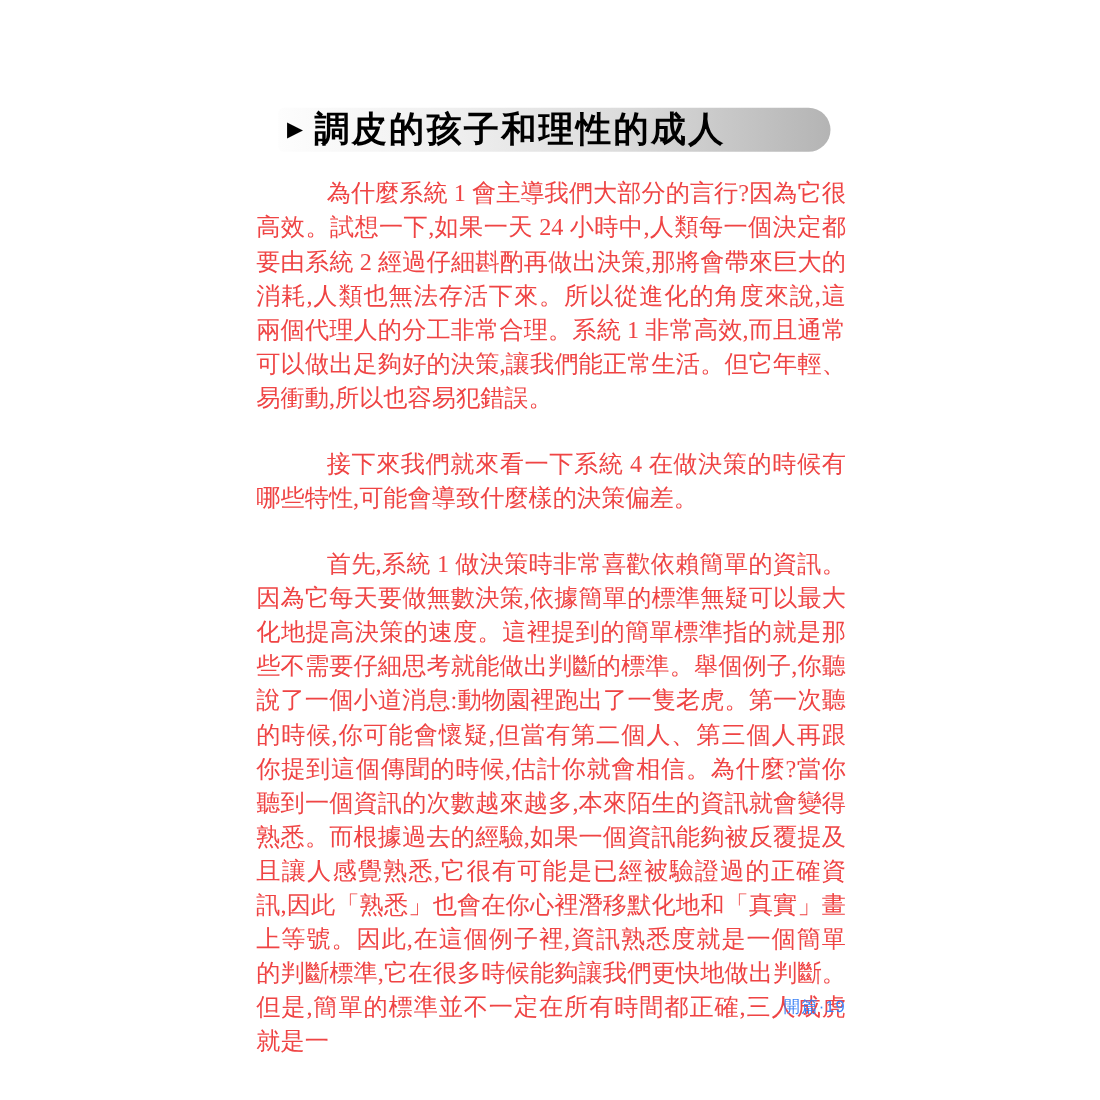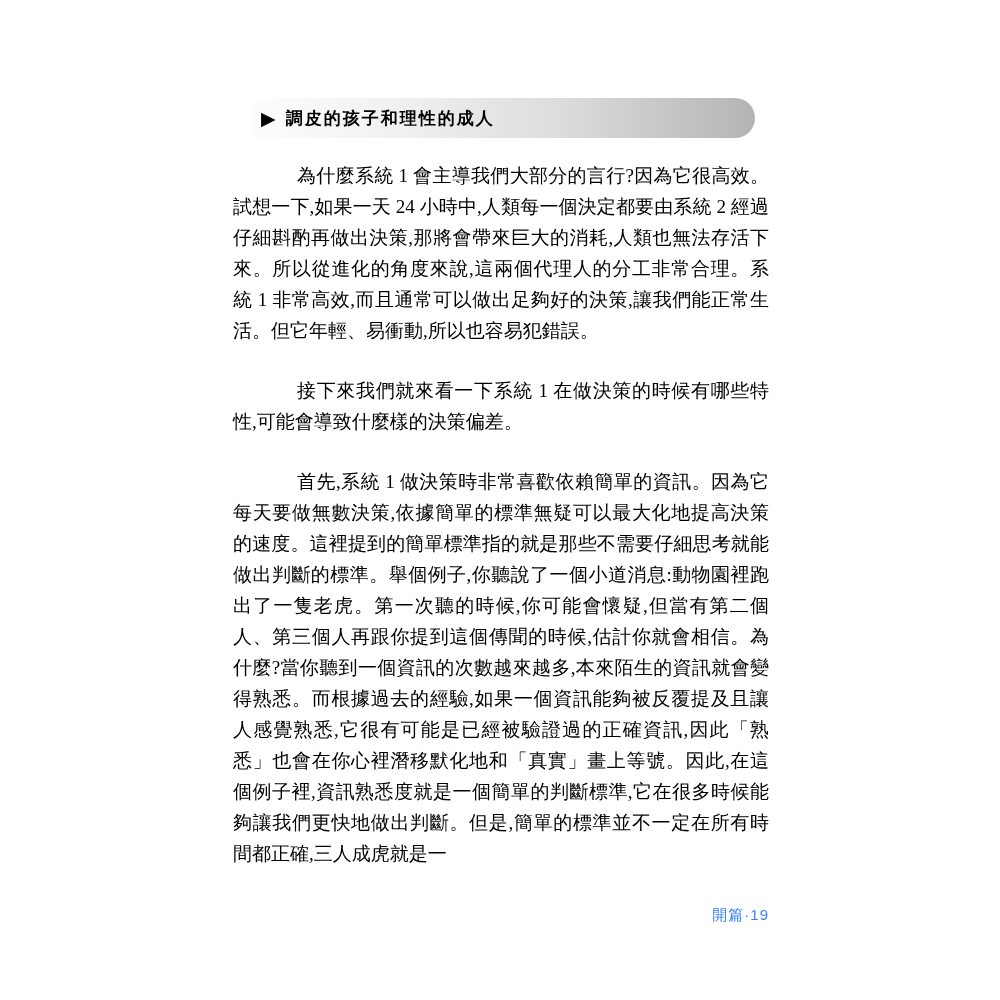--- a/index.html
+++ b/index.html
@@ -31,32 +31,32 @@
   .section-header .marker {
     font-family: "DejaVu Sans", sans-serif;
     font-size: 19px;
     color: #000000;
     margin-right: 10px;
     line-height: 1;
   }
   .section-header .title {
     font-family: "Liberation Sans", "DejaVu Sans", sans-serif;
     font-weight: bold;
-    font-size: 17px;
+    font-size: 32px;
     letter-spacing: 2px;
     color: #000000;
     white-space: nowrap;
   }
   .body-text {
     position: absolute;
     left: 233px;
     top: 160px;
     width: 536px;
-    color: #000000;
-    font-size: 19px;
+    color: #ef4444;
+    font-size: 22px;
     line-height: 31px;
     text-align: justify;
   }
   .body-text p {
     margin: 0 0 29px 0;
     text-indent: 64px;
   }
   .page-footer {
     position: absolute;
     left: 233px;
@@ -74,19 +74,19 @@
 
 <div class="page">
 
   <div class="section-header">
     <span class="marker">▶</span>
     <span class="title">調皮的孩子和理性的成人</span>
   </div>
 
   <div class="body-text">
     <p>為什麼系統 1 會主導我們大部分的言行?因為它很高效。試想一下,如果一天 24 小時中,人類每一個決定都要由系統 2 經過仔細斟酌再做出決策,那將會帶來巨大的消耗,人類也無法存活下來。所以從進化的角度來說,這兩個代理人的分工非常合理。系統 1 非常高效,而且通常可以做出足夠好的決策,讓我們能正常生活。但它年輕、易衝動,所以也容易犯錯誤。</p>
-    <p>接下來我們就來看一下系統 1 在做決策的時候有哪些特性,可能會導致什麼樣的決策偏差。</p>
+    <p>接下來我們就來看一下系統 4 在做決策的時候有哪些特性,可能會導致什麼樣的決策偏差。</p>
     <p>首先,系統 1 做決策時非常喜歡依賴簡單的資訊。因為它每天要做無數決策,依據簡單的標準無疑可以最大化地提高決策的速度。這裡提到的簡單標準指的就是那些不需要仔細思考就能做出判斷的標準。舉個例子,你聽說了一個小道消息:動物園裡跑出了一隻老虎。第一次聽的時候,你可能會懷疑,但當有第二個人、第三個人再跟你提到這個傳聞的時候,估計你就會相信。為什麼?當你聽到一個資訊的次數越來越多,本來陌生的資訊就會變得熟悉。而根據過去的經驗,如果一個資訊能夠被反覆提及且讓人感覺熟悉,它很有可能是已經被驗證過的正確資訊,因此「熟悉」也會在你心裡潛移默化地和「真實」畫上等號。因此,在這個例子裡,資訊熟悉度就是一個簡單的判斷標準,它在很多時候能夠讓我們更快地做出判斷。但是,簡單的標準並不一定在所有時間都正確,三人成虎就是一</p>
   </div>
 
   <div class="page-footer">開篇·19</div>
 
 </div>
 
 </body></html>

